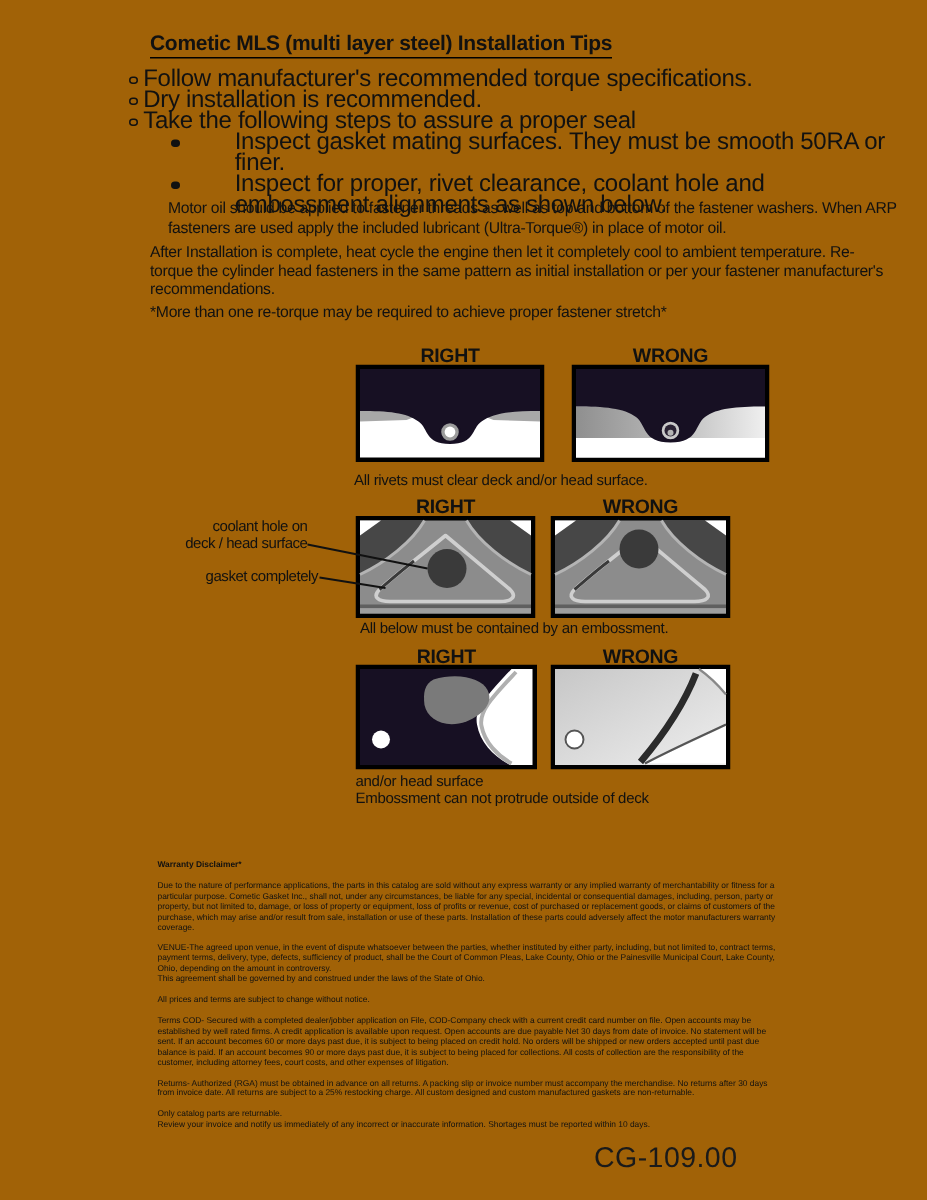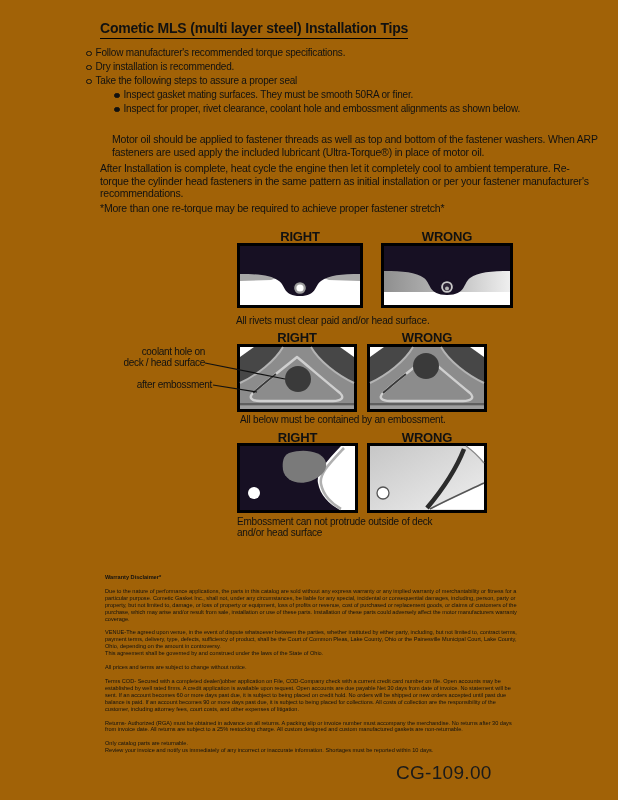--- a/index.html
+++ b/index.html
@@ -1,25 +1,25 @@
 <!DOCTYPE html>
 <html><head>
 <meta charset="utf-8">
 <style>
   html,body{margin:0;padding:0;background:#fff;}
   .page{position:relative;width:618px;height:800px;background:#a16207;overflow:hidden;
         font-family:"Liberation Sans", sans-serif;color:#111;letter-spacing:-0.2px;}
   .abs{position:absolute;}
   .doc-title{left:100px;top:20px;font-size:14px;font-weight:bold;
              border-bottom:1.5px solid #000;padding-bottom:2px;}
-  .tips{left:86px;top:46px;width:505px;font-size:10px;line-height:14px;}
+  .tips{left:86px;top:46px;width:505px;font-size:16px;line-height:14px;}
   .li{display:flex;align-items:flex-start;}
   .li .mk{flex:0 0 auto;width:3.5px;height:3.5px;border:1px solid #111;border-radius:50%;
           margin:4.5px 4px 0 0;}
-  .li.sub{padding-left:28px;}
+  .li.sub{padding-left:28px;gap:33px;}
   .li.sub .mk{background:#111;border-color:#111;}
   .diesel-h{left:100px;top:117px;font-size:12.5px;font-weight:bold;}
   .para{left:100px;width:492px;font-size:10.5px;line-height:13px;}
   .p1{top:133px;margin-left:12px;}
   .p2{top:162px;line-height:12.5px;}
   .note{top:202px;}
   .dw{font-size:13px;font-weight:600;text-align:center;}
   .cap{font-size:10px;color:#111;}
   .lbl{font-size:10px;line-height:11px;text-align:right;letter-spacing:-0.3px;}
   .fp{left:105px;top:574px;width:416px;font-size:5.6px;line-height:6.9px;letter-spacing:0;}
@@ -87,30 +87,30 @@
       </defs>
       <rect x="1.5" y="1.5" width="129" height="62" fill="#ffffff" stroke="#000" stroke-width="3"></rect>
       <rect x="3" y="28" width="126" height="21" fill="url(#gd1)"></rect>
       <rect x="3" y="49" width="126" height="13" fill="#ffffff"></rect>
       <path d="M3,3 H129 V28 C110,28 97,29 89,35 C82,40 85,52 66,52 C47,52 50,40 43,35 C35,29 22,28 3,28 Z" fill="#171023"></path>
       <circle cx="66" cy="44" r="6.5" fill="#c9c9c9" stroke="#171023" stroke-width="1.3"></circle>
       <circle cx="66" cy="44" r="4" fill="#2a2233"></circle>
       <circle cx="66" cy="45.5" r="2" fill="#b5b5b5"></circle>
     </svg>
   </div>
-  <div class="abs cap" style="left:236px;top:315px;">All rivets must clear paid and/or head surface.</div>
+  <div class="abs cap" style="left:236px;top:315px;">All rivets must clear deck and/or head surface.</div>
 
   <div class="abs dw" style="left:237px;top:330px;width:120px;">RIGHT</div>
   <div class="abs dw" style="left:367px;top:330px;width:120px;">WRONG</div>
 
   <div class="abs lbl" style="left:85px;top:346px;width:120px;">
     <div>coolant hole on</div>
     <div>deck / head surface</div>
   </div>
-  <div class="abs lbl" style="left:85px;top:379px;width:127px;">after embossment</div>
+  <div class="abs lbl" style="left:85px;top:379px;width:127px;">gasket completely</div>
 
   <div class="abs" style="left:237px;top:344px;width:120px;height:68px;">
     <svg width="120" height="68" viewBox="0 0 120 68">
       <rect x="1.5" y="1.5" width="117" height="65" fill="#8c8c8c" stroke="#000" stroke-width="3"></rect>
       <path d="M3,3 H46 C38,17 20,31 3,39 Z" fill="#474747"></path>
       <path d="M117,3 H74 C82,17 100,31 117,39 Z" fill="#474747"></path>
       <polygon points="3,3 17,3 3,13" fill="#ffffff"></polygon>
       <polygon points="117,3 103,3 117,13" fill="#ffffff"></polygon>
       <path d="M46,3 C38,17 20,31 3,39" stroke="#b4b4b4" stroke-width="2" fill="none"></path>
       <path d="M74,3 C82,17 100,31 117,39" stroke="#b4b4b4" stroke-width="2" fill="none"></path>
@@ -168,22 +168,22 @@
       <rect x="1.5" y="1.5" width="117" height="67" fill="url(#gd3)" stroke="#000" stroke-width="3"></rect>
       <polygon points="99,3 117,3 117,20" fill="#ffffff"></polygon>
       <path d="M99,3 C106,8 112,14 117,20" stroke="#888" stroke-width="1.5" fill="none"></path>
       <path d="M117,41 C98,50 80,58 64,66 L117,66 Z" fill="#ffffff"></path>
       <path d="M117,40 C98,49 80,57 63,66" stroke="#555" stroke-width="1.5" fill="none"></path>
       <path d="M97,6 C90,24 76,46 60,65" stroke="#2b2b2b" stroke-width="4.5" fill="none"></path>
       <circle cx="16" cy="50" r="6" fill="#ffffff" stroke="#555" stroke-width="1.3"></circle>
     </svg>
   </div>
   <div class="abs cap" style="left:237px;top:516px;width:260px;">
+    <div>and/or head surface</div>
     <div>Embossment can not protrude outside of deck</div>
-    <div>and/or head surface</div>
   </div>
 
   <div class="abs fp">
     <p class="fph">Warranty Disclaimer*</p>
     <p>Due to the nature of performance applications, the parts in this catalog are sold without any express warranty or any implied warranty of merchantability or fitness for a particular purpose.  Cometic Gasket Inc., shall not, under any circumstances, be liable for any special, incidental or consequential damages, including, person, party or property, but not limited to, damage, or loss of property or equipment, loss of profits or revenue, cost of purchased or replacement goods, or claims of customers of the purchase, which may arise and/or result from sale, installation or use of these parts.  Installation of these parts could adversely affect the motor manufacturers warranty coverage.</p>
     <p class="tight">VENUE-The agreed upon venue, in the event of dispute whatsoever between the parties, whether instituted by either party, including, but not limited to, contract terms, payment terms, delivery, type, defects, sufficiency of product, shall be the Court of Common Pleas, Lake County, Ohio or the Painesville Municipal Court, Lake County, Ohio, depending on the amount in controversy.</p>
     <p>This agreement shall be governed by and construed under the laws of the State of Ohio.</p>
     <p>All prices and terms are subject to change without notice.</p>
     <p>Terms COD- Secured with a completed dealer/jobber application on File, COD-Company check with a current credit card number on file.  Open accounts may be established by well rated firms.  A credit application is available upon request.  Open accounts are due payable Net 30 days from date of invoice.  No statement will be sent.  If an account becomes 60 or more days past due, it is subject to being placed on credit hold.  No orders will be shipped or new orders accepted until past due balance is paid.  If an account becomes 90 or more days past due, it is subject to being placed for collections.  All costs of collection are the responsibility of the customer, including attorney fees, court costs, and other expenses of litigation.</p>
     <p>Returns- Authorized (RGA) must be obtained in advance on all returns.  A packing slip or invoice number must accompany the merchandise.  No returns after 30 days from invoice date.  All returns are subject to a 25% restocking charge.  All custom designed and custom manufactured gaskets are non-returnable.</p>

